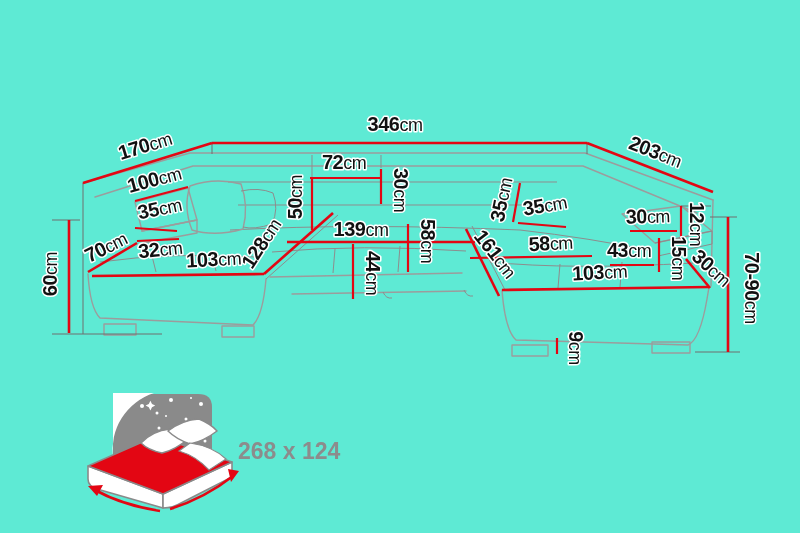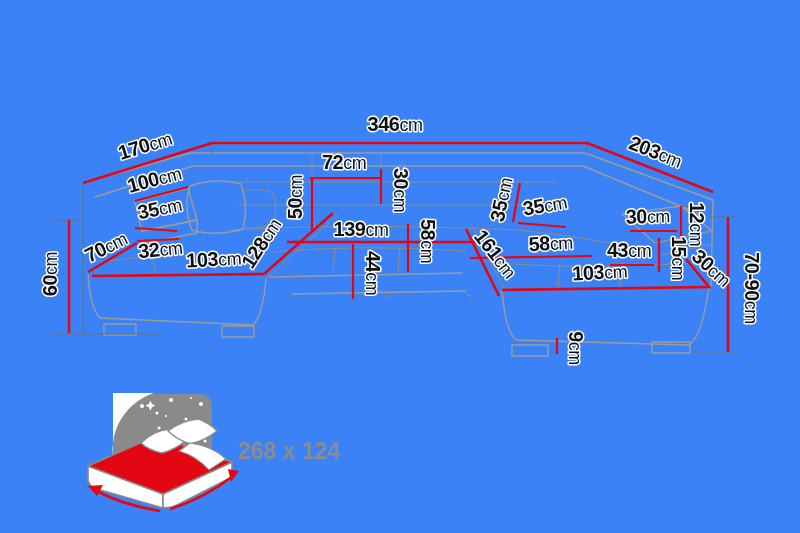--- a/index.html
+++ b/index.html
@@ -1,19 +1,19 @@
 <!DOCTYPE html>
 <html><head>
 <meta charset="utf-8">
 <style>
   html,body{margin:0;padding:0;background:#ffffff;}
   .canvas{
     position:relative;
     width:800px;height:533px;
-    background:#3b82f6;
+    background:#5eead4;
     font-family:"Liberation Sans", sans-serif;
     overflow:hidden;
   }
   svg{position:absolute;left:0;top:0;}
   
   text.dim{
     fill:#111111;
     font-family:"Liberation Sans", sans-serif;
     paint-order:stroke;
     stroke:#ffffff;

